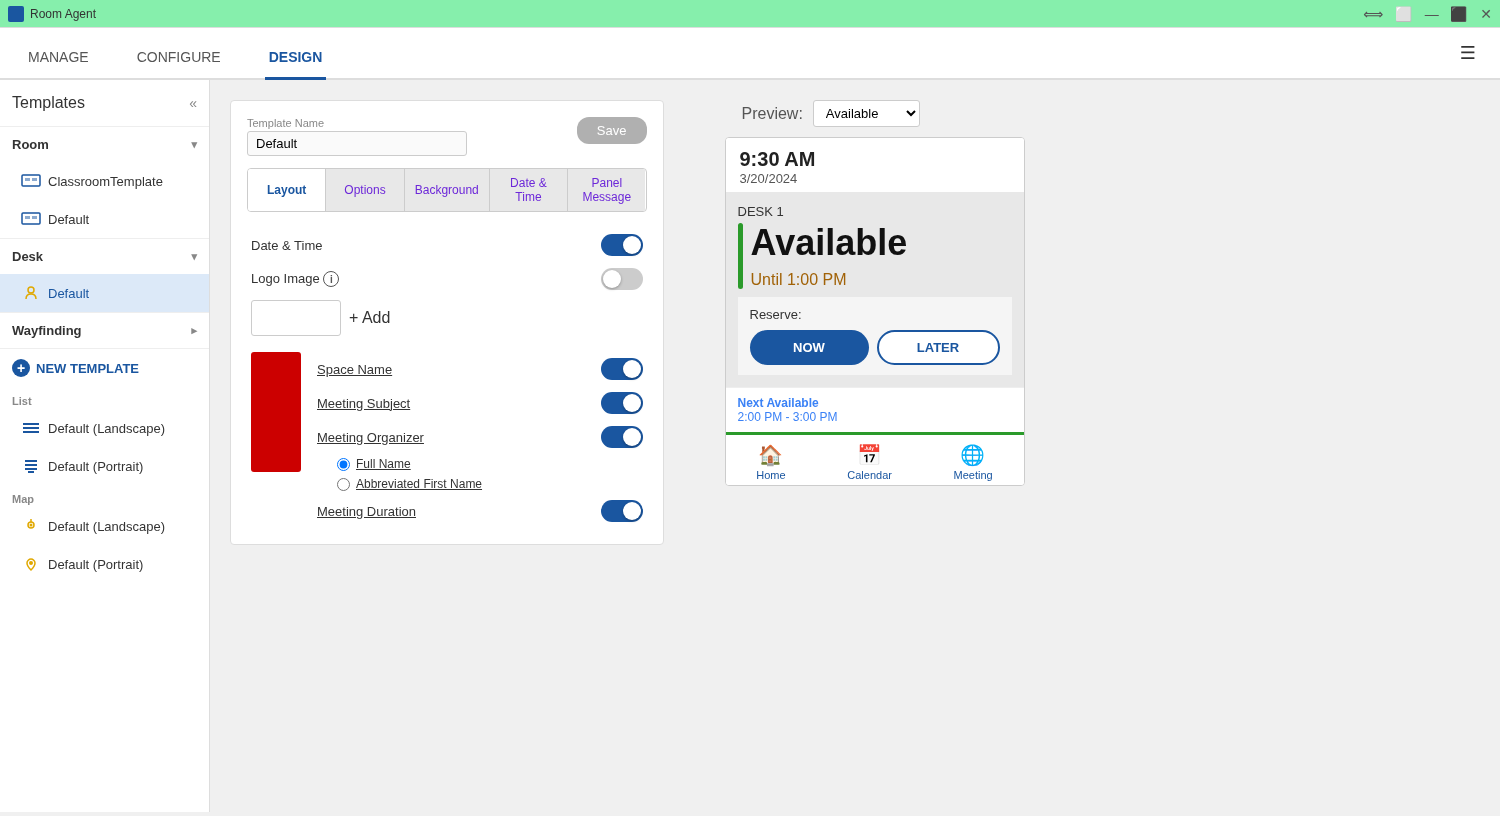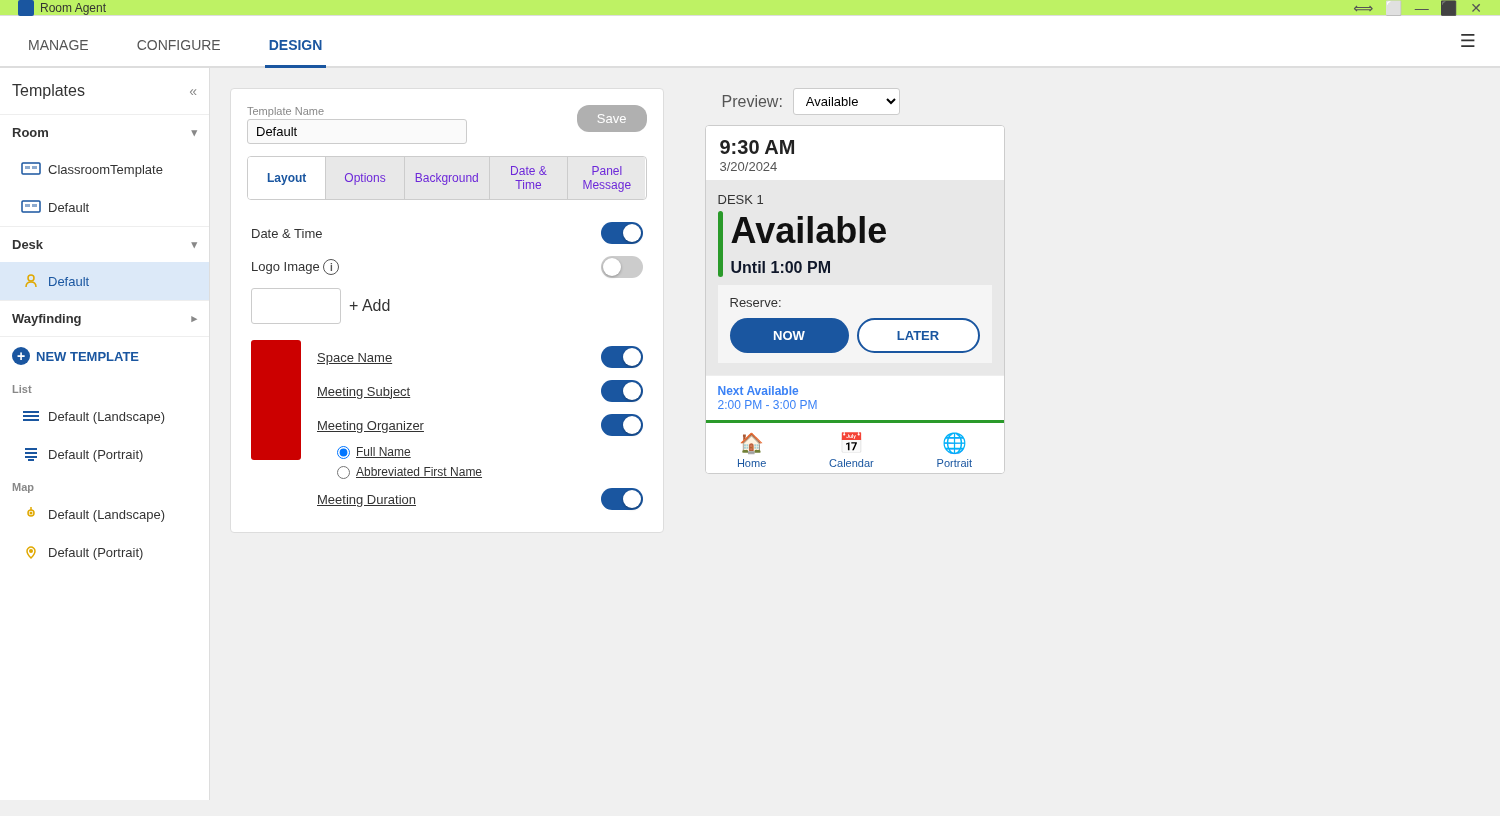--- a/index.html
+++ b/index.html
@@ -1,25 +1,25 @@
 <!DOCTYPE html>
 <html><head>
   <meta charset="utf-8">
   <style>
     * { box-sizing: border-box; margin: 0; padding: 0; }
     body { font-family: 'Segoe UI', Arial, sans-serif; background: #f0f0f0; width: 1500px; height: 816px; overflow: hidden; font-size: 13px; color: #333; }
 
     
     .title-bar {
-      background: #bef264;
-      height: 16px;
+      background: #86efac;
+      height: 28px;
       display: flex;
       align-items: center;
       justify-content: space-between;
-      padding: 0 18px;
+      padding: 0 8px;
       border-bottom: 1px solid #ddd;
     }
     .title-bar-left { display: flex; align-items: center; gap: 6px; font-size: 12px; color: #333; }
     .title-bar-icon { width: 16px; height: 16px; background: #1a56a0; border-radius: 2px; display: inline-block; }
     .title-bar-controls { display: flex; gap: 12px; align-items: center; }
     .title-bar-controls span { font-size: 14px; cursor: pointer; color: #555; }
 
     
     .nav-tabs {
       background: #fff;
@@ -349,22 +349,22 @@
       margin-bottom: 6px;
     }
     .device-available-text {
       font-size: 36px;
       font-weight: 700;
       color: #111;
       line-height: 1.1;
     }
     .device-until-text {
       font-size: 16px;
-      font-weight: 700;
-      color: #0f172a;
+      font-weight: 400;
+      color: #a16207;
       margin-top: 8px;
     }
     .device-reserve-section {
       background: #f5f5f5;
       padding: 10px 12px;
       margin-top: 8px;
     }
     .device-reserve-label { font-size: 13px; color: #333; margin-bottom: 8px; }
     .device-buttons { display: flex; gap: 8px; }
     .btn-now {
@@ -570,21 +570,21 @@
               <circle cx="10" cy="7" r="2" fill="#e0a800"></circle>
             </svg>
         </span>
         <span>Default (Portrait)</span>
       </div>
     </div>
 
   </div>
 
   <div class="content-area">
-    <div style="display: flex; gap: 11px;">
+    <div style="display: flex; gap: 31px;">
 
       <div class="template-panel">
         <div class="template-name-row">
           <div class="template-name-field">
             <label class="template-name-label">Template Name</label>
             <input class="template-name-input" type="text" value="Default" style="">
           </div>
           <button class="save-btn">Save</button>
         </div>
 
@@ -724,21 +724,21 @@
             <div class="device-footer-item">
               <span class="device-footer-icon">🏠</span>
               <span>Home</span>
             </div>
             <div class="device-footer-item">
               <span class="device-footer-icon">📅</span>
               <span>Calendar</span>
             </div>
             <div class="device-footer-item">
               <span class="device-footer-icon">🌐</span>
-              <span>Portrait</span>
+              <span>Meeting</span>
             </div>
           </div>
         </div>
       </div>
 
     </div>
   </div>
 </div>
 
 </body></html>

